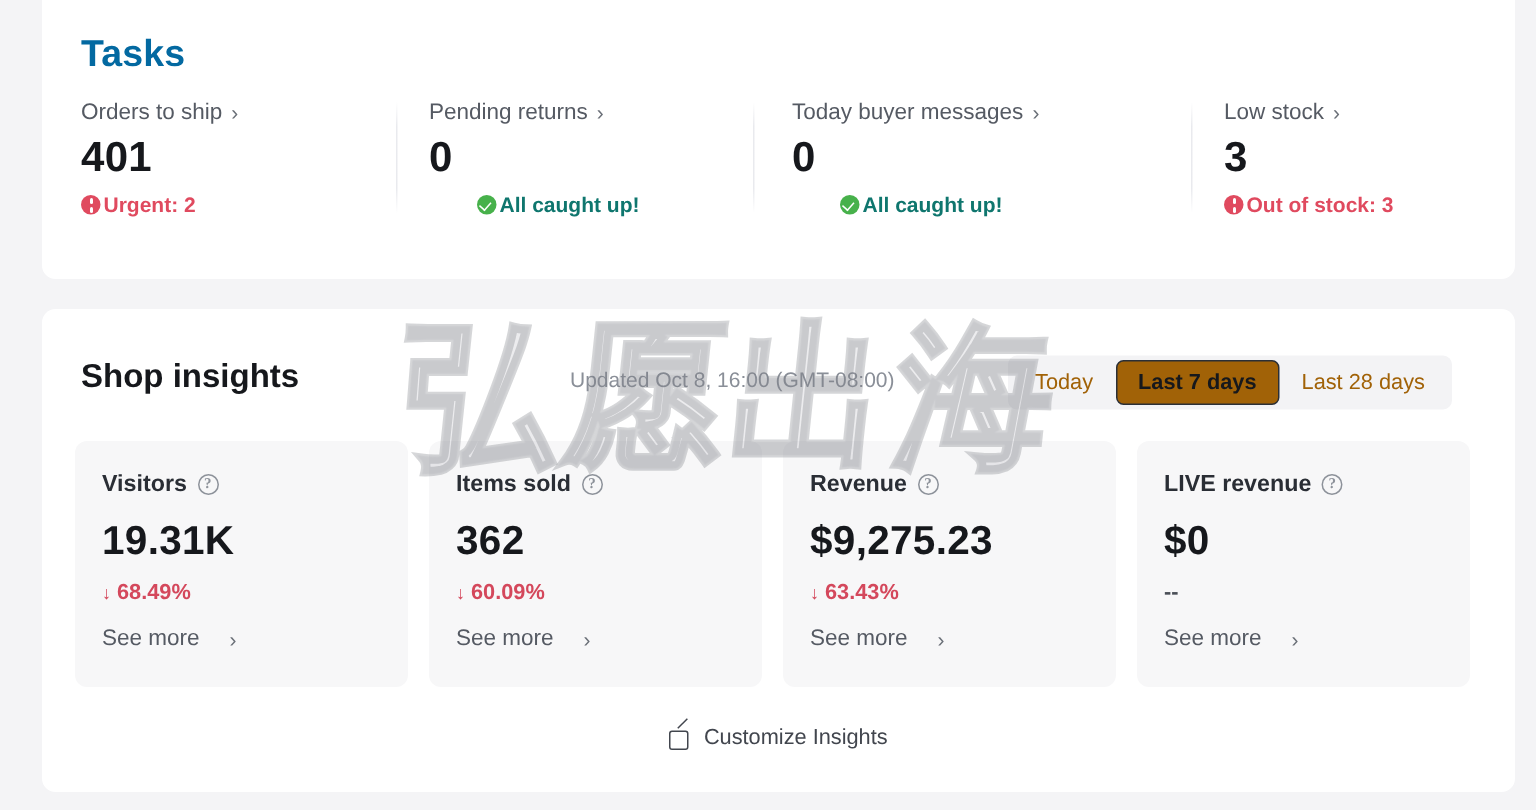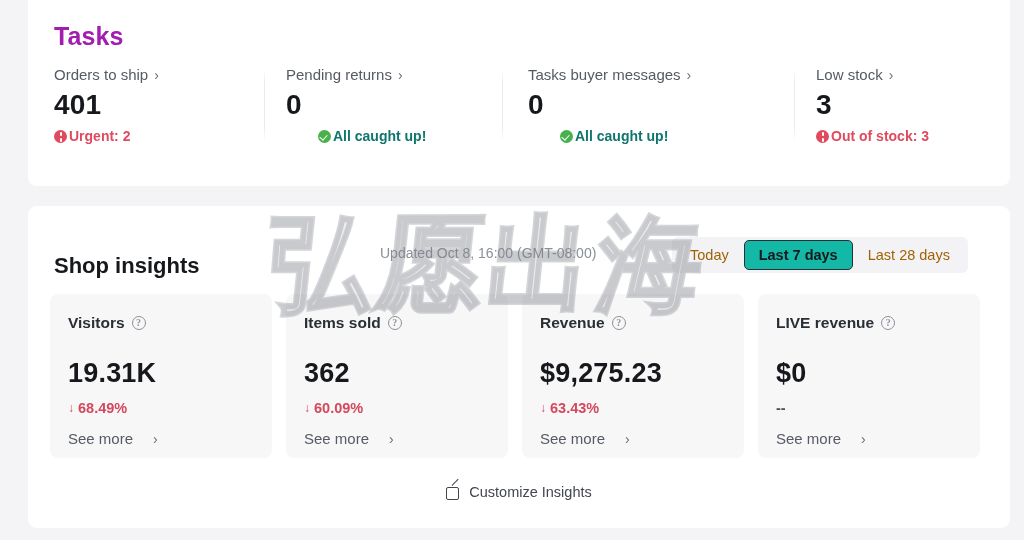--- a/index.html
+++ b/index.html
@@ -34,21 +34,21 @@
     background: #ffffff;
     border-radius: 9px;
     z-index: 10;
   }
   #tasks-card  { left: 28px; top: -8px;  width: 982px; height: 194px; }
   #insights-card { left: 28px; top: 206px; width: 982px; height: 322px; }
 
   
   .tasks-title {
     position: absolute; left: 26px; top: 30px;
-    font-size: 25px; font-weight: 700; color: #a21caf;
+    font-size: 25px; font-weight: 700; color: #0369a1;
     letter-spacing: .1px;
   }
   .task-row { position: absolute; left: 0; top: 74px; width: 982px; height: 100px; }
   .task-item { position: absolute; top: 0; width: 236px; }
   .task-item .tlabel {
     font-size: 15px; color: #555a63; white-space: nowrap;
     display: flex; align-items: center; gap: 6px;
   }
   .task-item .tlabel .chev { font-size: 14px; color: #6b7078; }
   .task-item .tvalue {
@@ -77,41 +77,41 @@
     border-width: 0 1.8px 1.8px 0; transform: rotate(42deg);
   }
   .task-div {
     position: absolute; top: 2px; width: 1px; height: 74px;
     background: linear-gradient(to bottom, rgba(0,0,0,0), #e9eaee 22%, #e9eaee 78%, rgba(0,0,0,0));
   }
 
   
   .insights-title {
     position: absolute; left: 26px; top: 32px;
-    font-size: 22px; font-weight: 700; color: #16181c; margin-top: 15px;
+    font-size: 22px; font-weight: 700; color: #16181c;
   }
   .updated-text {
     position: absolute; left: 380px; top: 245px;
     font-size: 14px; color: #8a8f98; white-space: nowrap;
     z-index: 20;
   }
   .tabs {
     position: absolute; left: 672px; top: 237px;
     display: flex; align-items: stretch;
     background: #f3f3f5; border-radius: 6px; padding: 3px;
     z-index: 20;
   }
   .tab {
     font-size: 14.5px; color: #a16207;
     padding: 6px 14px; border-radius: 5px;
     white-space: nowrap; border: 1px solid transparent;
     display: flex; align-items: center;
   }
   .tab.selected {
-    background: #14b8a6; color: #16181c; font-weight: 700;
+    background: #a16207; color: #16181c; font-weight: 700;
     border: 1px solid #2b2f36;
   }
 
   
   .metrics {
     position: absolute; left: 22px; top: 88px;
     display: flex; gap: 14px;
   }
   .metric {
     width: 222px; height: 164px;
@@ -125,21 +125,21 @@
     white-space: nowrap;
   }
   .q-ic {
     width: 14px; height: 14px; border-radius: 50%;
     border: 1.3px solid #8d929a; color: #8d929a;
     font-size: 10px; font-weight: 700; line-height: 12px;
     text-align: center; flex: 0 0 auto;
     font-family: "Liberation Serif", serif;
   }
   .m-value {
-    margin-top: 26px;
+    margin-top: 13px;
     font-size: 27px; font-weight: 700; color: #16181c;
     letter-spacing: .2px; white-space: nowrap;
   }
   .m-delta {
     margin-top: 11px;
     font-size: 14.5px; font-weight: 700; color: #d4485c;
     display: flex; align-items: center; gap: 4px;
     white-space: nowrap;
   }
   .m-delta.none { color: #4a4f57; font-weight: 700; }
@@ -207,21 +207,21 @@
         <div class="tvalue">0</div>
         <div class="tstatus ok">
           <span class="badge-ic ok"></span>
           <span>All caught up!</span>
         </div>
       </div>
       <div class="task-div" style="left:474px"></div>
 
       <div class="task-item" style="left:500px; width:300px;">
         <div class="tlabel">
-          <span>Tasks buyer messages</span>
+          <span>Today buyer messages</span>
           <span class="chev">›</span>
         </div>
         <div class="tvalue">0</div>
         <div class="tstatus ok">
           <span class="badge-ic ok"></span>
           <span>All caught up!</span>
         </div>
       </div>
       <div class="task-div" style="left:766px"></div>
 

